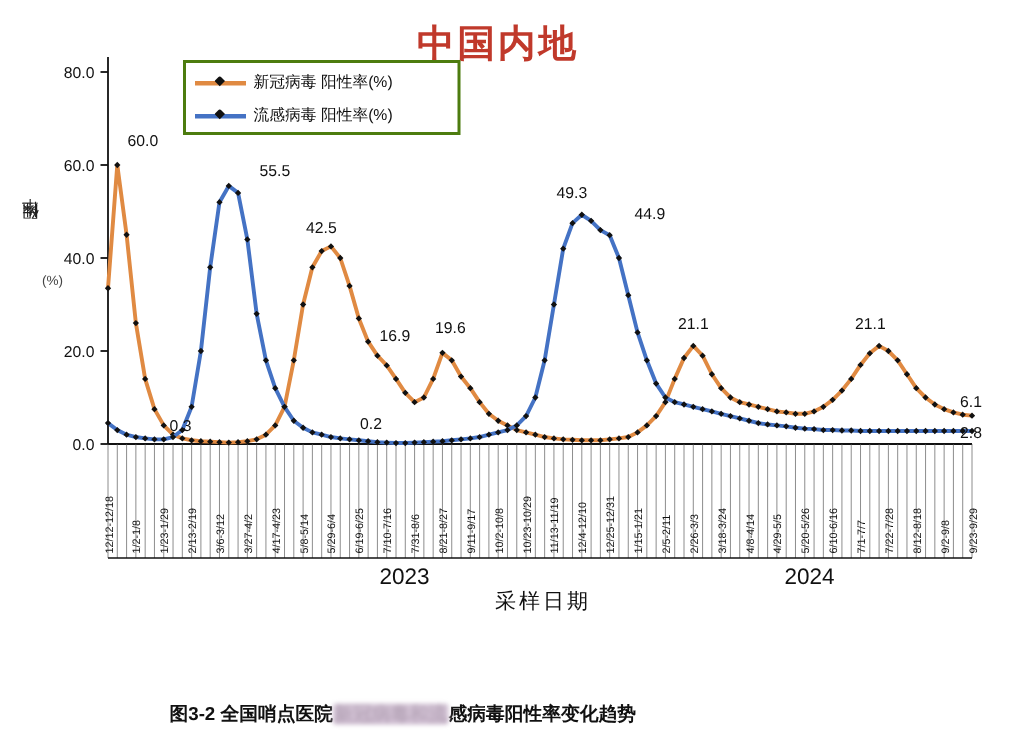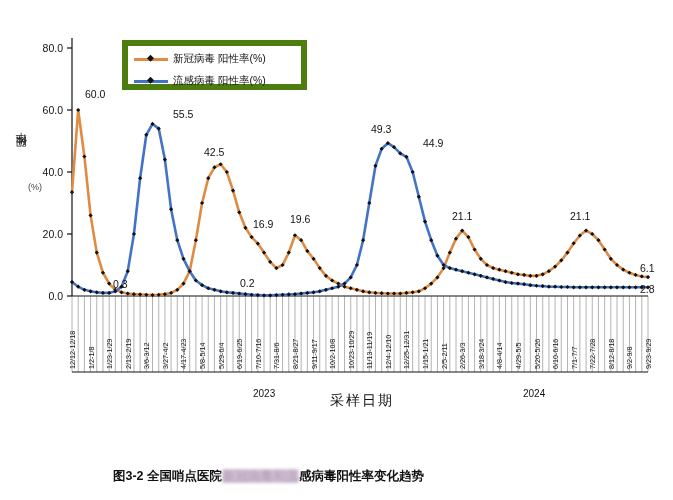--- a/index.html
+++ b/index.html
@@ -50,23 +50,22 @@
   .xlabel {
     position: absolute;
     left: 330px;
     top: 392px;
     font-size: 14px;
     color: #111;
     letter-spacing: 2px;
   }
   .year-label {
     position: absolute;
-    font-size: 10px;
+    font-size: 15px;
     color: #111;
-    margin-top: 12px;
   }
   .caption {
     position: absolute;
     left: 0;
     top: 468px;
     width: 537px;
     text-align: center;
     font-size: 12.5px;
     color: #111;
     font-weight: bold;
@@ -79,21 +78,21 @@
     filter: blur(1.4px);
   }
   svg { display: block; }
   .legend-box {
     position: absolute;
     left: 122px;
     top: 40px;
     width: 185px;
     height: 50px;
     background: rgba(255,255,255,0.9);
-    border: 6px solid #4d7c0f;
+    border: 2px solid #4d7c0f;
     box-sizing: border-box;
   }
   .legend-row {
     position: absolute;
     left: 6px;
     font-size: 10.5px;
     color: #111;
     white-space: nowrap;
   }
   .legend-row.r1 { top: 6px; }
@@ -133,20 +132,21 @@
     font-size: 7.2px;
     fill: #111;
     font-family: "Liberation Sans", sans-serif;
   }
 </style>
 </head>
 <body>
 
 <div id="chart-root">
 
+  <div class="chart-title">中国内地</div>
 
   <div class="ylabel">阳性率</div>
   <div class="yunit">(%)</div>
   <div class="xlabel">采样日期</div>
 
   <svg id="plot" width="673" height="460" style="position:absolute;left:0;top:0;">
       <line x1="72" y1="38" x2="72" y2="296" stroke="#111" stroke-width="1.2"></line>
       <line x1="72" y1="296" x2="648" y2="296" stroke="#111" stroke-width="1.2"></line>
       <line x1="67" y1="296" x2="72" y2="296" stroke="#111" stroke-width="1.2"></line>
       <text x="63" y="300" text-anchor="end" class="tick-text">0.0</text>

